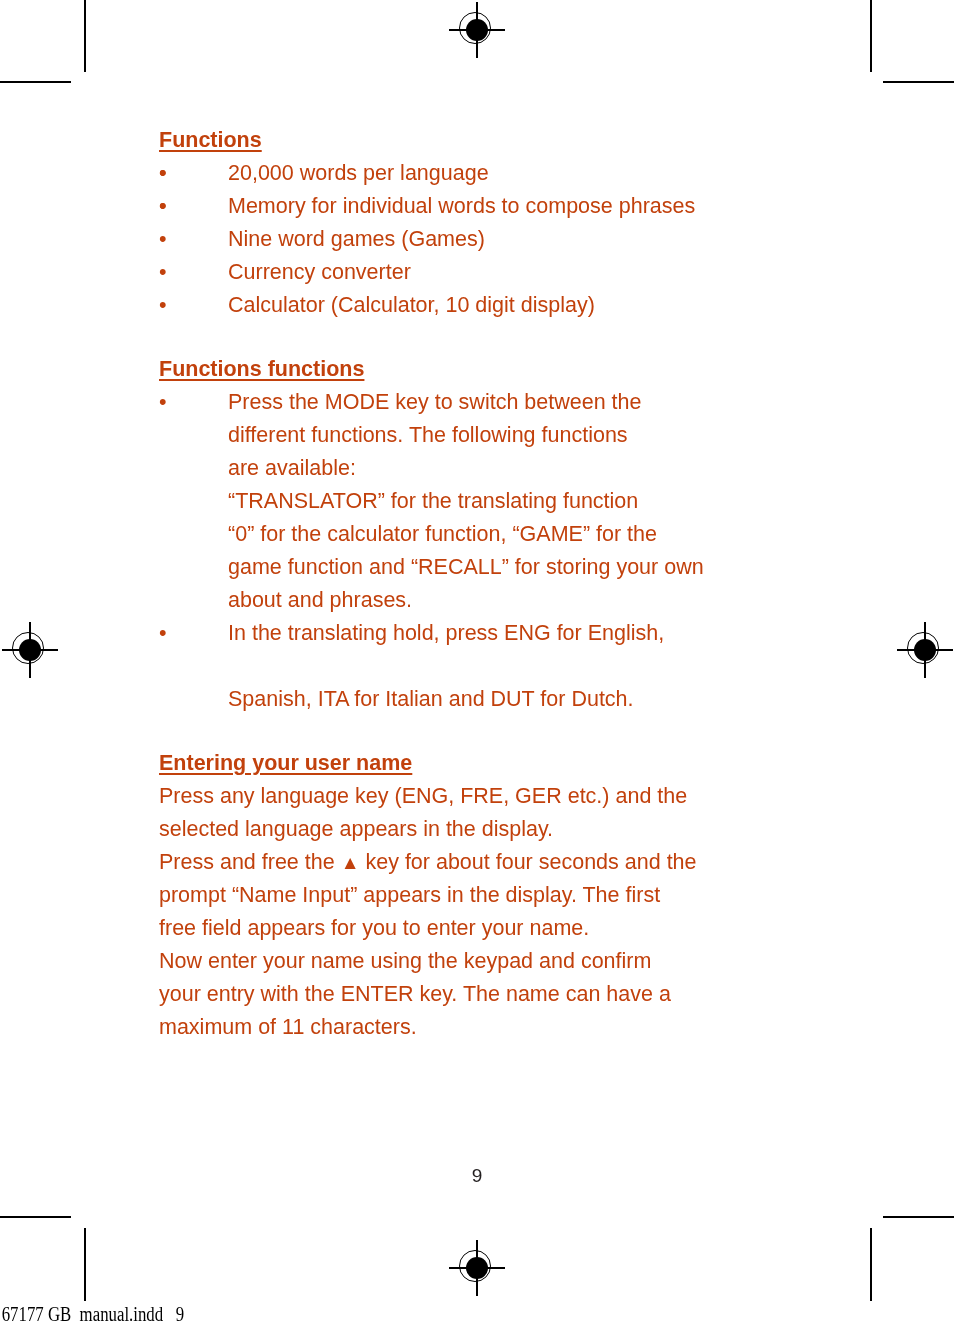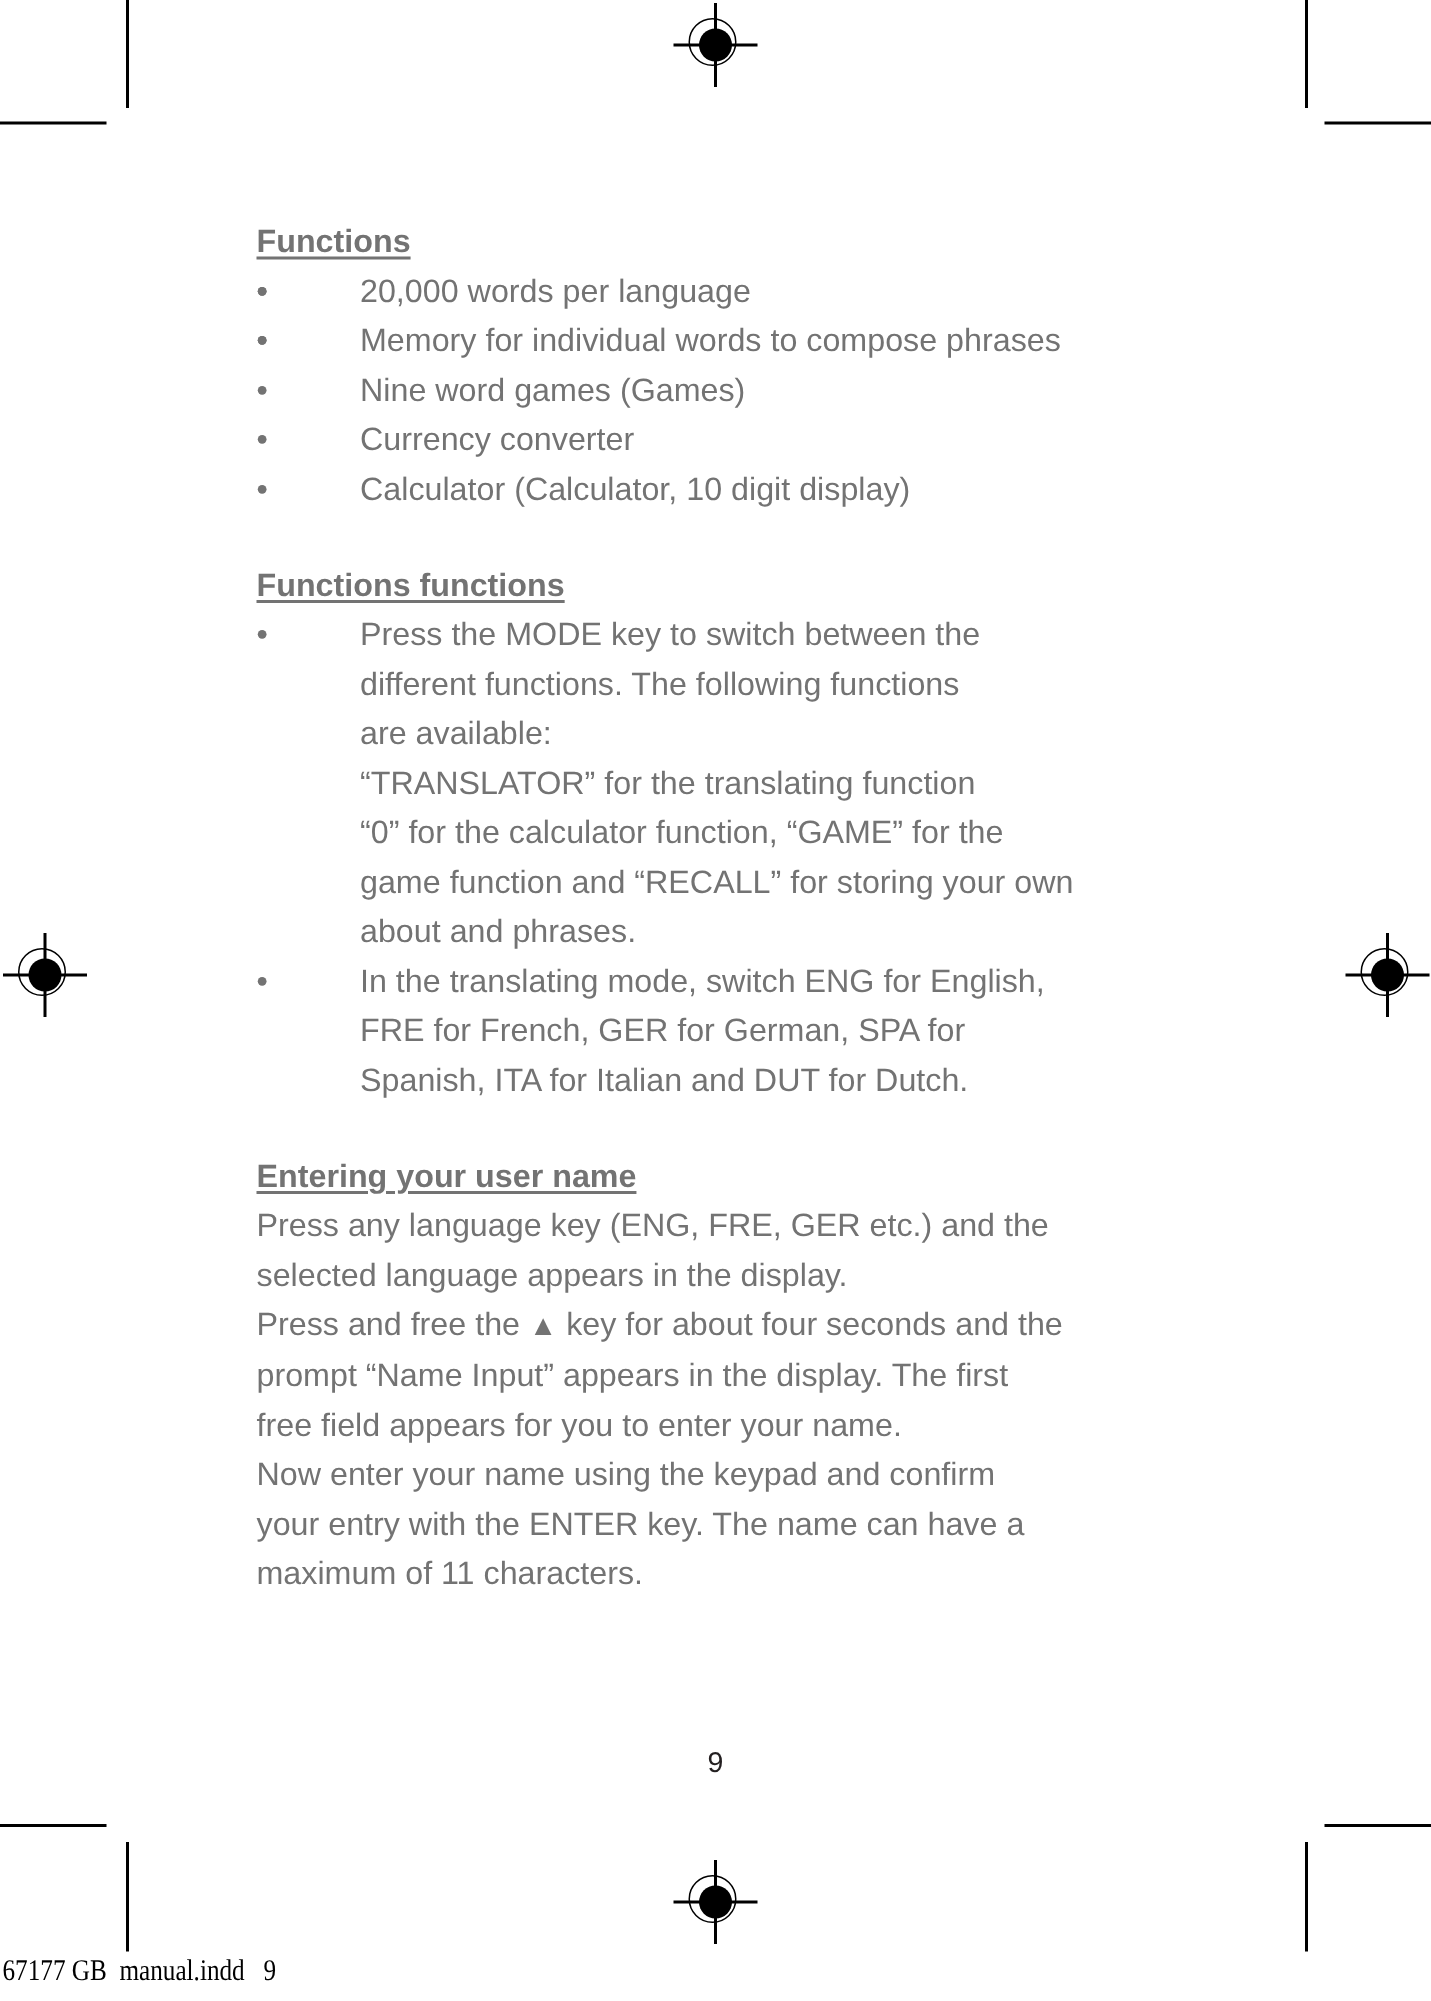--- a/index.html
+++ b/index.html
@@ -78,26 +78,25 @@
   }
   .reg-top    { left: 449px; top: 2px; }
   .reg-bottom { left: 449px; top: 1240px; }
   .reg-left   { left: 2px;   top: 622px; }
   .reg-right  { left: 897px; top: 622px; }
 
   
   #content {
     position: absolute;
     left: 159px;
-    top: 145px;
+    top: 124px;
     width: 660px;
-    color: #737373;
+    color: #c2410c;
     font-size: 21.5px;
     line-height: 33px;
-    margin-left: 12px;
   }
   h2.heading {
     font-size: 21.5px;
     line-height: 33px;
     font-weight: bold;
     margin: 0;
     padding: 0;
     text-decoration: underline;
     text-underline-offset: 3px;
     display: inline-block;
@@ -257,22 +256,22 @@
         <span><span>Press the </span><b>MODE</b><span> key to switch between the</span></span><br>
         <span>different functions. The following functions</span><br>
         <span>are available:</span><br>
         <span>“TRANSLATOR” for the translating function</span><br>
         <span><b>“</b><span>0” for the calculator function, “GAME” for the</span></span><br>
         <span>game function and “RECALL” for storing your own</span><br>
         <span>about and phrases.</span>
       </li>
       <li>
         <span class="bullet-glyph">•</span>
-        <span><span>In the translating mode, switch </span><b>ENG</b><span> for English,</span></span><br>
-        <span><b>FRE</b><span> for French, </span><b>GER</b><span> for German, </span><b>SPA</b><span> for</span></span><br>
+        <span><span>In the translating hold, press </span><b>ENG</b><span> for English,</span></span><br>
+        <br>
         <span><span>Spanish, </span><b>ITA</b><span> for Italian and </span><b>DUT</b><span> for Dutch.</span></span>
       </li>
     </ul>
 
     <div class="spacer"></div>
 
     <div class="heading-row">
       <h2 class="heading">Entering your user name</h2>
     </div>
     <p class="para">

